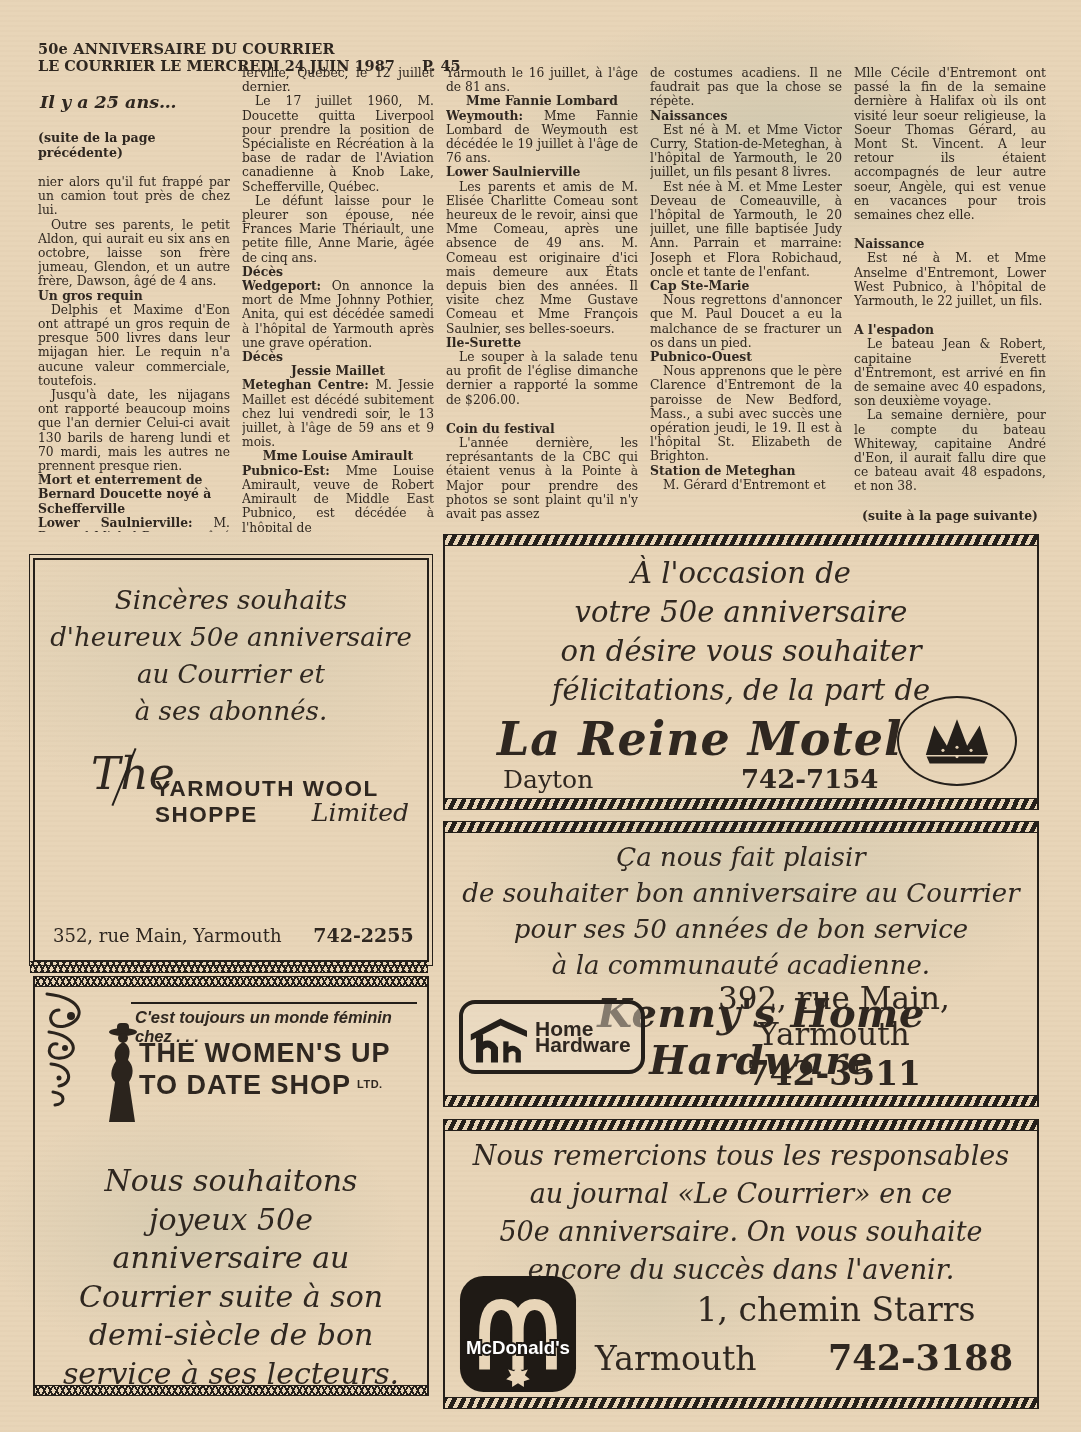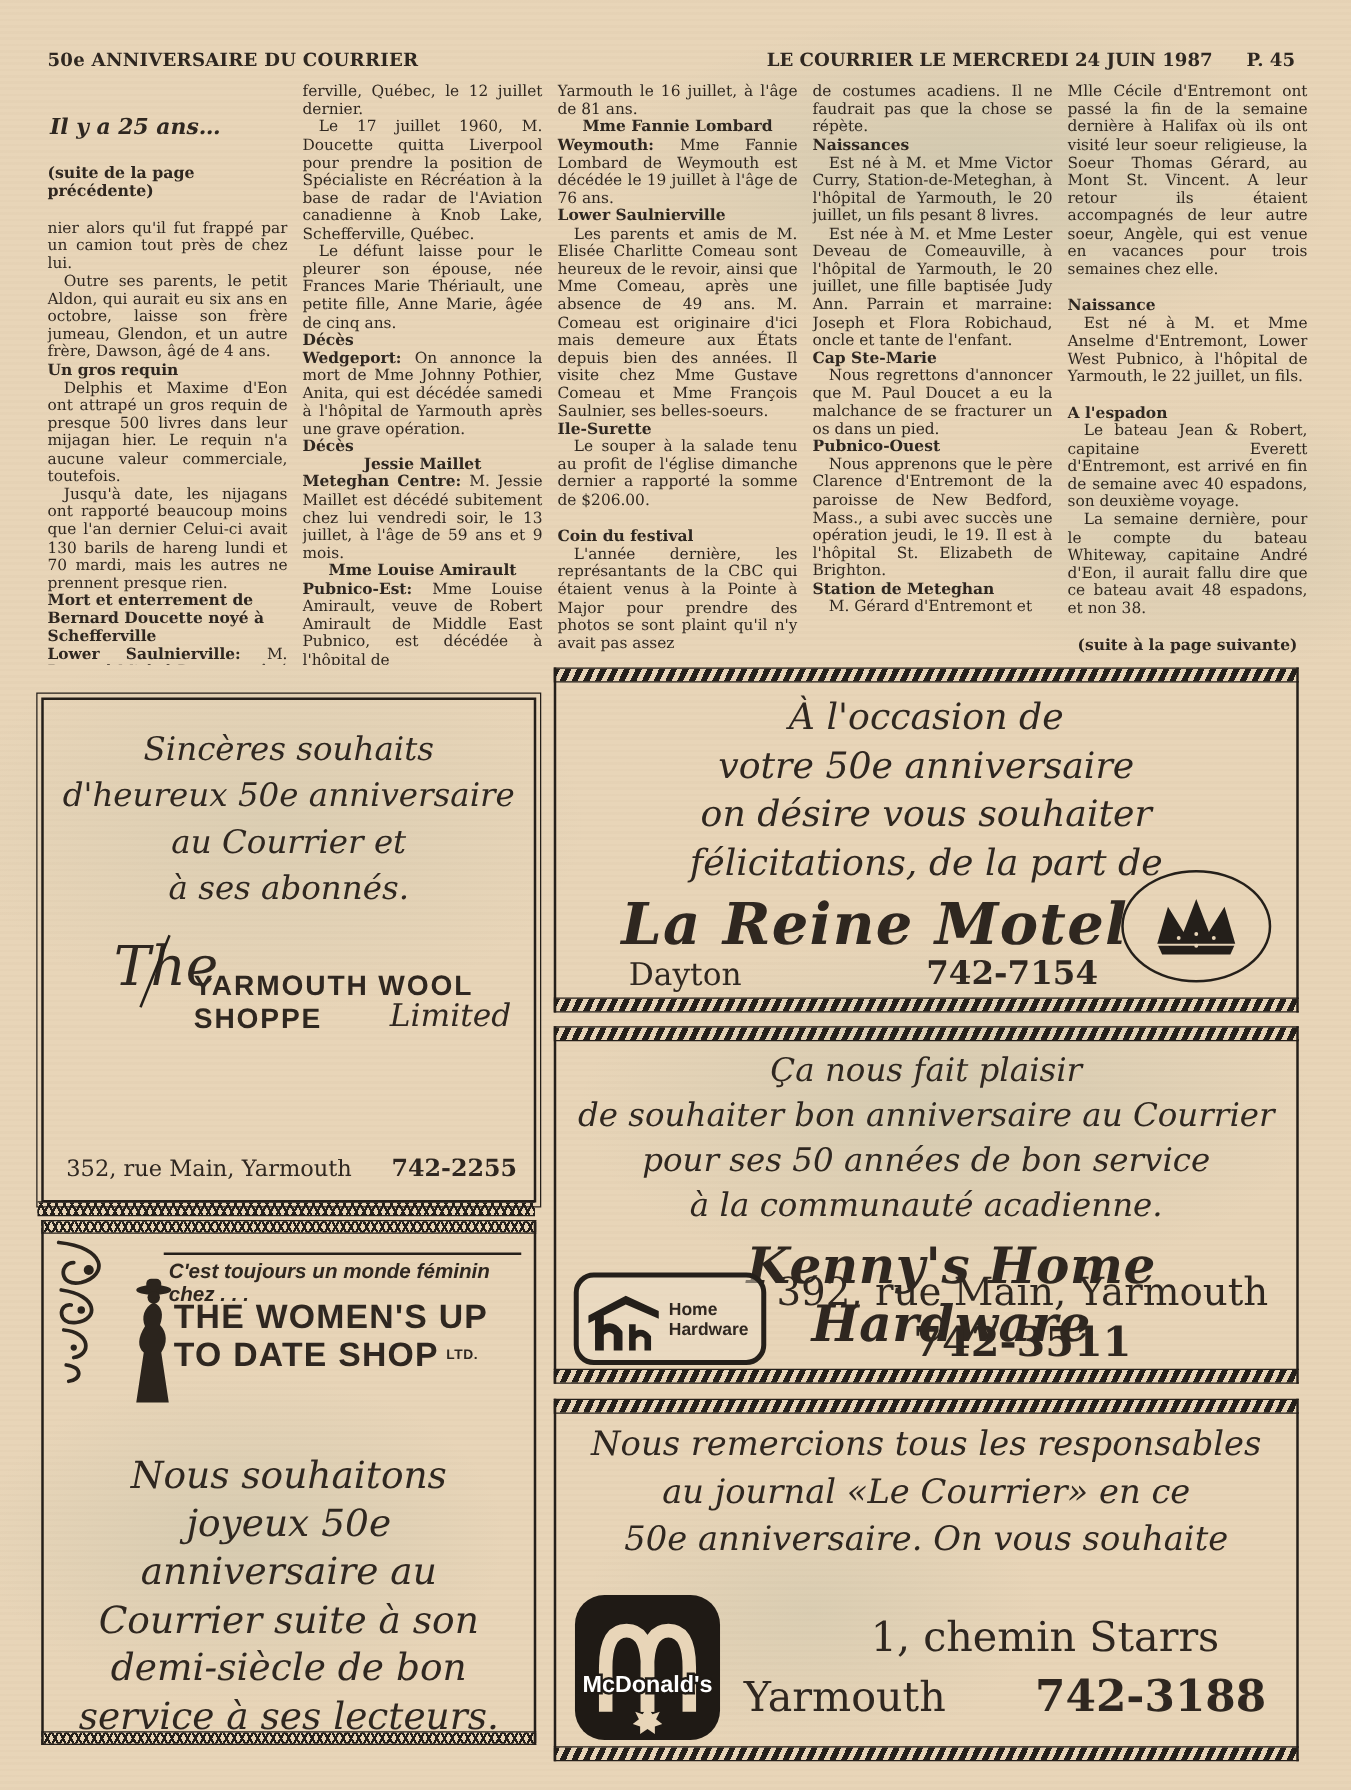--- a/index.html
+++ b/index.html
@@ -16,21 +16,21 @@
       radial-gradient(300px 160px at 88% 30%, rgba(168,178,160,.25), transparent 70%),
       radial-gradient(360px 220px at 20% 46%, rgba(170,178,158,.20), transparent 70%),
       radial-gradient(420px 200px at 70% 62%, rgba(168,178,160,.30), transparent 70%),
       radial-gradient(300px 190px at 18% 86%, rgba(170,178,158,.28), transparent 70%),
       radial-gradient(260px 160px at 60% 90%, rgba(170,178,158,.22), transparent 70%),
       repeating-linear-gradient(0deg, rgba(120,90,60,.025) 0 2px, transparent 2px 5px);
   }
   .page > *{position:absolute; z-index:1;}
 
   
-  .masthead{left:38px; top:40px; width:998px; display:flex; justify-content:space-between; align-items:baseline;}
+  .masthead{left:38px; top:40px; width:998px; display:flex; justify-content:space-between; align-items:baseline;flex-direction:column;}
   .mh-left{font-weight:bold; font-size:14.5px; letter-spacing:.2px;}
   .mh-right{font-weight:bold; font-size:14.5px;}
   .mh-right .pgnum{margin-left:22px;}
 
   
   .columns{left:38px; top:66px; width:1010px; height:466px; display:flex; gap:12px; overflow:hidden;}
   .col{flex:0 0 192px; width:192px; overflow:hidden;}
   .col h2.title{font-style:italic; font-weight:bold; font-size:17.5px; margin:26px 0 0 2px;}
   .col p.continued{font-weight:bold; font-size:12.6px; margin:18px 0 0;}
   .col p.body{margin:0; font-size:12.3px; line-height:14.2px; text-align:justify; text-indent:13px;}
@@ -107,21 +107,21 @@
   .lr-crown{position:absolute; right:20px; top:162px; width:116px; height:86px; border:2px solid #241f1a; border-radius:50%;
       display:flex; align-items:center; justify-content:center;}
 
   
   .ad-kennys{left:443px; top:821px; width:592px; height:286px;}
   .ad-kennys .lines{margin-top:18px; font-style:italic; font-size:26px; line-height:36px;}
   .kh-brand{position:absolute; left:0; right:0; top:168px; text-align:center; font-style:italic; font-weight:bold; font-size:40px; letter-spacing:.5px;padding-left:40px;}
   .kh-bottom{position:absolute; left:14px; right:14px; bottom:14px; display:flex; align-items:center;}
   .hh-logo{flex:0 0 auto; display:flex; align-items:center; gap:6px;
       border:4px solid #241f1a; border-radius:16px; padding:4px 10px 4px 4px; background:rgba(238,224,204,.45);}
-  .hh-text{font-family:"Liberation Sans",sans-serif; font-weight:bold; font-size:14px; line-height:16px;}
+  .hh-text{font-family:"Liberation Sans",sans-serif; font-weight:bold; font-size:21px; line-height:16px;}
   .kh-addr{flex:1; text-align:center;}
   .kh-addr .a1{font-size:31px;}
   .kh-addr .a2{font-weight:bold; font-size:33px; margin-top:2px;}
 
   
   .ad-mcd{left:443px; top:1119px; width:592px; height:290px;}
   .ad-mcd .lines{margin-top:18px; font-style:italic; font-size:27px; line-height:38px;}
   .mc-bottom{position:absolute; left:14px; right:20px; bottom:16px; display:flex; align-items:center; gap:18px;}
   .mc-logo{flex:0 0 auto;}
   .mc-right{flex:1;}
@@ -317,20 +317,21 @@
     </div>
   </section>
 
   <section class="boxed ad-mcd">
     <div class="hatch top"></div>
     <div class="hatch bot"></div>
     <div class="lines">
         <div class="ln">Nous remercions tous les responsables</div>
         <div class="ln">au journal «Le Courrier» en ce</div>
         <div class="ln">50e anniversaire. On vous souhaite</div>
+        <div class="ln">encore du succès dans l'avenir.</div>
       </div>
     <div class="mc-bottom">
       <svg class="mc-logo" width="118" height="118" viewBox="0 0 120 120">
         <rect x="1" y="1" width="118" height="118" rx="24" fill="#1f1a15"></rect>
         <g stroke="#e8d5b8" stroke-width="11" fill="none">
           <path d="M26 96 V60 Q26 30 43 30 Q60 30 60 60 V96"></path>
           <path d="M60 96 V60 Q60 30 77 30 Q94 30 94 60 V96"></path>
         </g>
         <text x="60" y="80" text-anchor="middle" font-family="Liberation Sans, sans-serif" font-size="19" font-weight="bold" fill="#ffffff" stroke="#1f1a15" stroke-width="4" paint-order="stroke">McDonald's</text>
         <path d="M60 92 l4 6 6 -2 -3 6 5 4 -6 2 0 6 -6 -4 -6 4 0 -6 -6 -2 5 -4 -3 -6 6 2 z" fill="#e8d5b8"></path>

